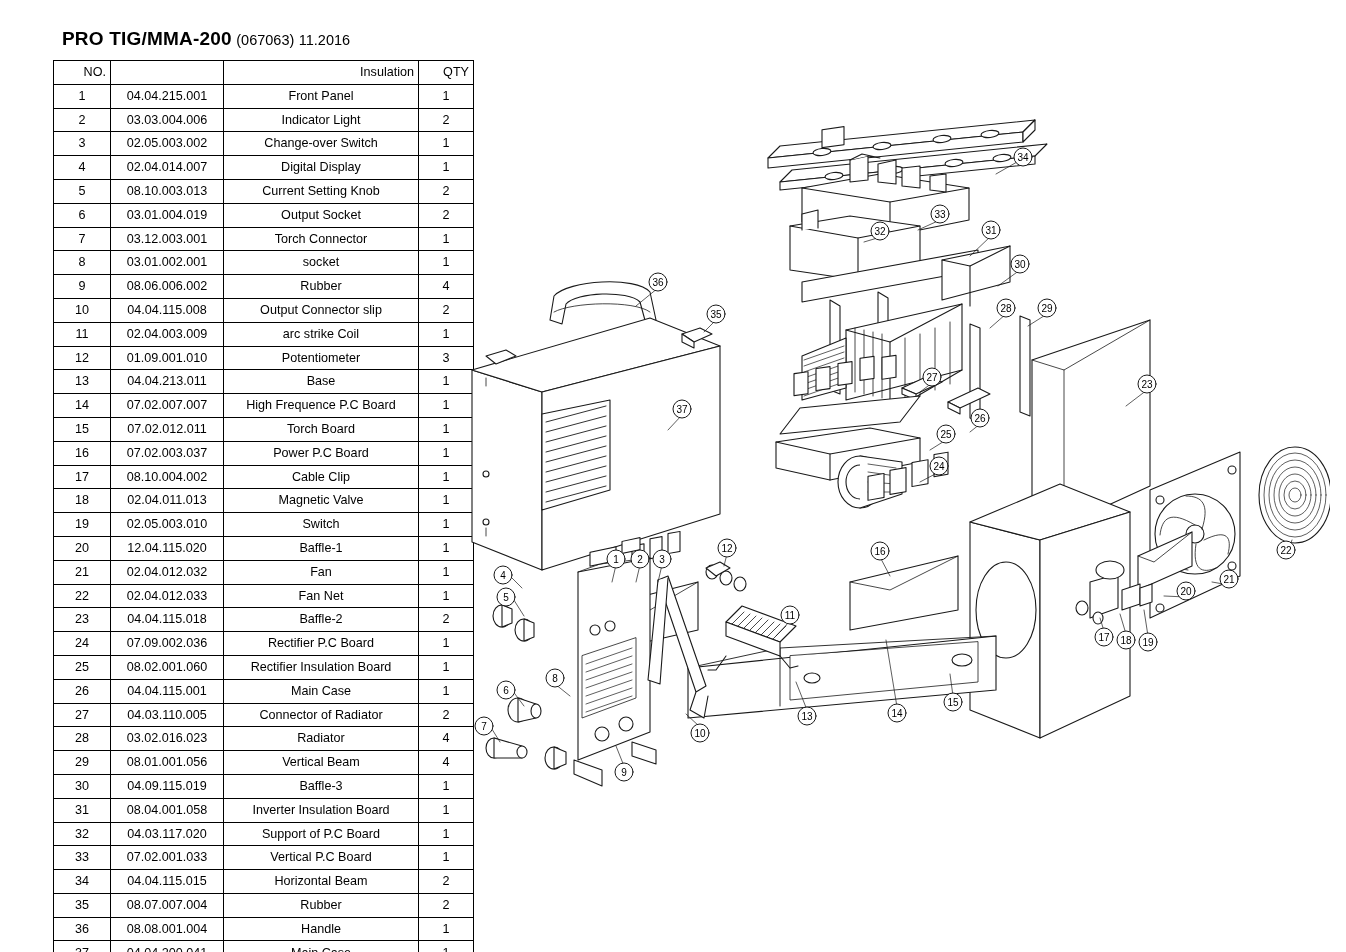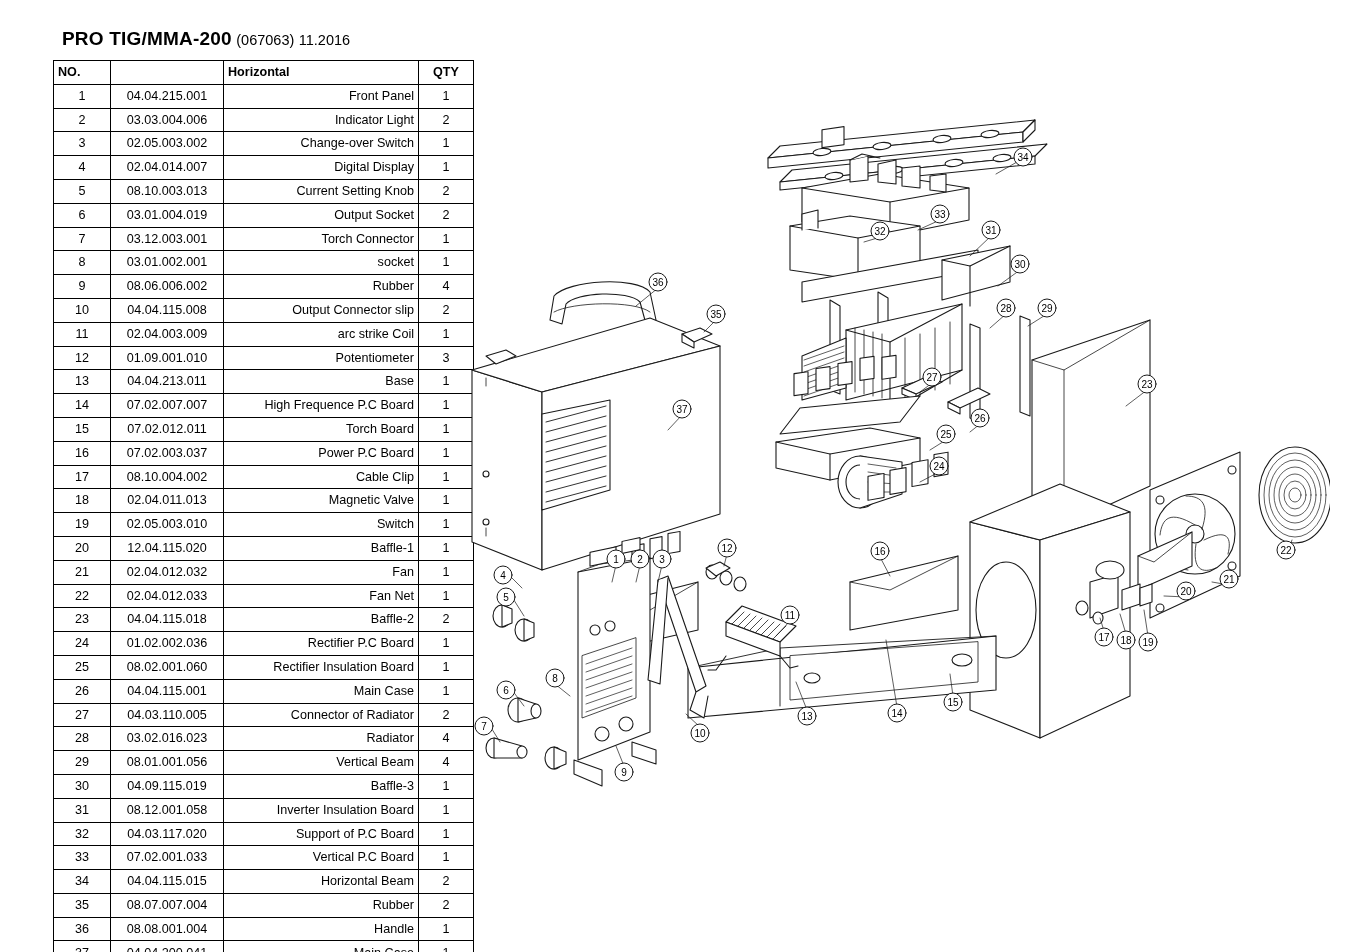--- a/index.html
+++ b/index.html
@@ -49,25 +49,26 @@
     font-size: 12.6px;
   }
   .parts-table th, .parts-table td {
     border: 1px solid #000;
     height: 22.8px;
     padding: 0 4px;
     font-weight: normal;
     line-height: 1;
   }
   .parts-table th {
-    font-weight: bold;
+    font-weight: normal;
+    text-align: right;
   }
   .col-no   { width: 48px;  text-align: center; }
   .col-code { width: 104px; text-align: center; }
-  .col-desc { width: 186px; text-align: right; padding-left: 6px; }
+  .col-desc { width: 186px; text-align: center; padding-left: 6px; }
   .col-qty  { width: 46px;  text-align: center; }
   .hdr-no   { text-align: left; padding-left: 6px; }
   .hdr-desc { text-align: left; padding-left: 6px; }
   .hdr-qty  { text-align: center; margin-top: 16px; }
   .hdr-blank{ }
   
   #drawing {
     position: absolute;
     left: 450px;
     top: 70px;
@@ -90,21 +91,21 @@
     <span class="title-main">PRO TIG/MMA-200</span>
     <span class="title-code">(067063)</span>
     <span class="title-date">11.2016</span>
   </div>
 
   <table class="parts-table">
     <thead>
       <tr>
         <th class="col-no hdr-no">NO.</th>
         <th class="col-code hdr-blank"></th>
-        <th class="col-desc hdr-desc">Horizontal</th>
+        <th class="col-desc hdr-desc">Insulation</th>
         <th class="col-qty hdr-qty">QTY</th>
       </tr>
     </thead>
     <tbody id="parts-body">
         <tr>
           <td class="col-no">1</td>
           <td class="col-code">04.04.215.001</td>
           <td class="col-desc">Front Panel</td>
           <td class="col-qty">1</td>
         </tr>
@@ -235,21 +236,21 @@
           <td class="col-qty">1</td>
         </tr>
         <tr>
           <td class="col-no">23</td>
           <td class="col-code">04.04.115.018</td>
           <td class="col-desc">Baffle-2</td>
           <td class="col-qty">2</td>
         </tr>
         <tr>
           <td class="col-no">24</td>
-          <td class="col-code">01.02.002.036</td>
+          <td class="col-code">07.09.002.036</td>
           <td class="col-desc">Rectifier P.C Board</td>
           <td class="col-qty">1</td>
         </tr>
         <tr>
           <td class="col-no">25</td>
           <td class="col-code">08.02.001.060</td>
           <td class="col-desc">Rectifier Insulation Board</td>
           <td class="col-qty">1</td>
         </tr>
         <tr>
@@ -277,21 +278,21 @@
           <td class="col-qty">4</td>
         </tr>
         <tr>
           <td class="col-no">30</td>
           <td class="col-code">04.09.115.019</td>
           <td class="col-desc">Baffle-3</td>
           <td class="col-qty">1</td>
         </tr>
         <tr>
           <td class="col-no">31</td>
-          <td class="col-code">08.12.001.058</td>
+          <td class="col-code">08.04.001.058</td>
           <td class="col-desc">Inverter Insulation Board</td>
           <td class="col-qty">1</td>
         </tr>
         <tr>
           <td class="col-no">32</td>
           <td class="col-code">04.03.117.020</td>
           <td class="col-desc">Support of P.C Board</td>
           <td class="col-qty">1</td>
         </tr>
         <tr>

